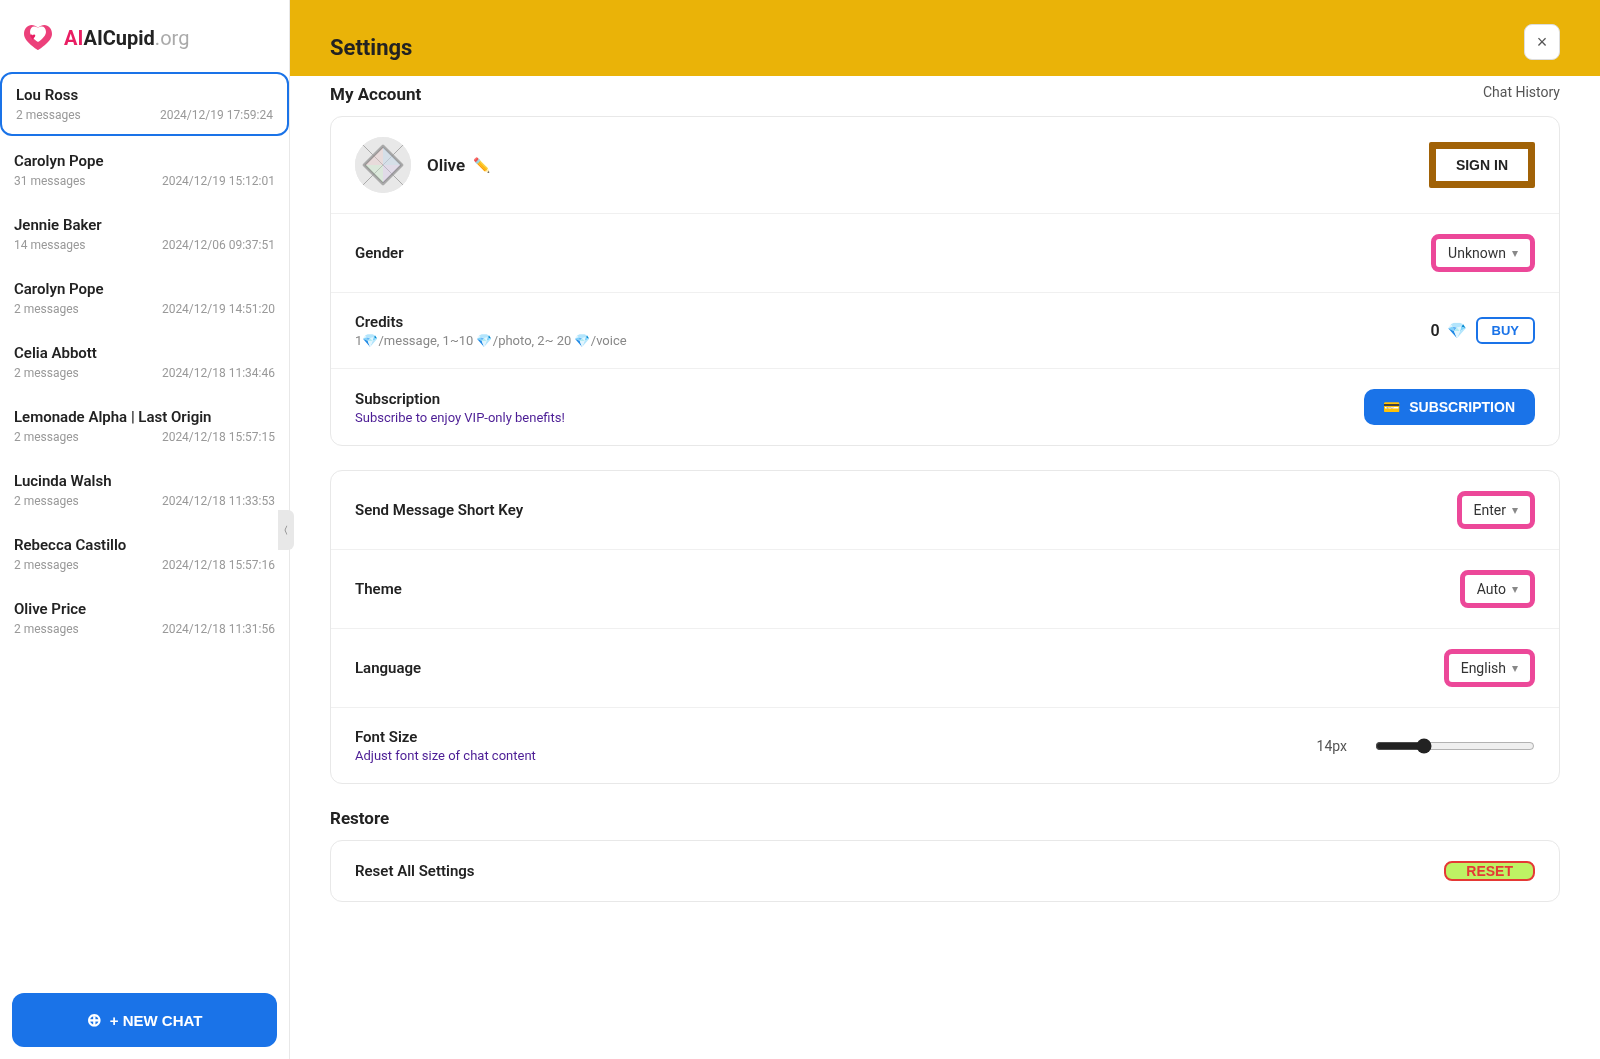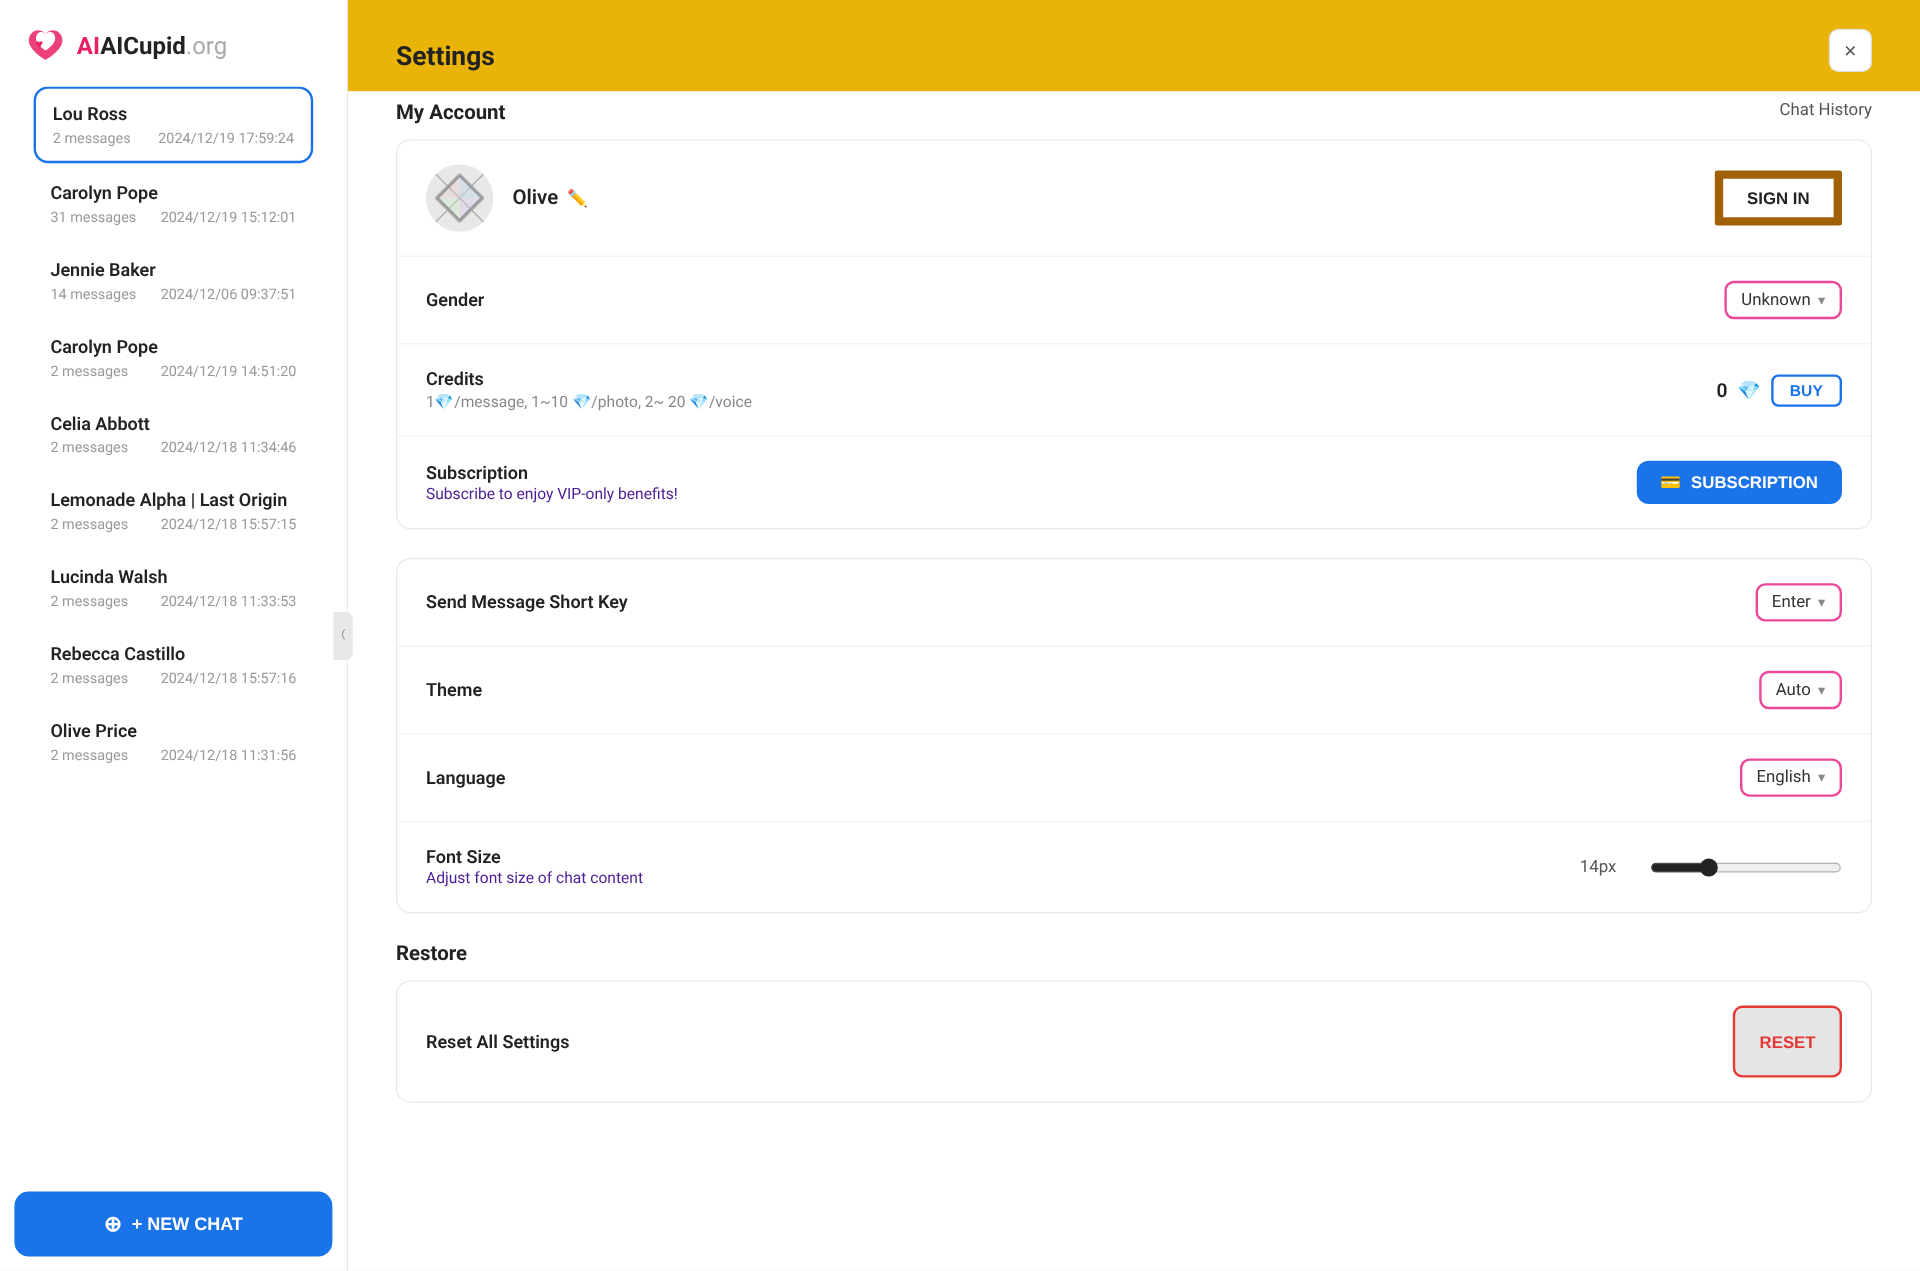--- a/index.html
+++ b/index.html
@@ -31,21 +31,21 @@
     }
 
     .logo-icon {
       width: 36px;
       height: 36px;
     }
 
     .chat-list {
       flex: 1;
       overflow-y: auto;
-      padding: 0 28px;
+      padding: 0 0;
     }
 
     .chat-item {
       padding: 12px 14px;
       border-radius: 12px;
       cursor: pointer;
       margin-bottom: 4px;
     }
 
     .chat-item.active {
@@ -240,21 +240,21 @@
     .row-sublabel {
       font-size: 13px;
       color: #4c1d95;
       margin-top: 2px;
     }
 
     .dropdown-select {
       display: flex;
       align-items: center;
       gap: 6px;
-      border: 2px solid #ec4899;
+      border: 5px solid #ec4899;
       border-radius: 8px;
       padding: 6px 12px;
       background: #fff;
       cursor: pointer;
       font-size: 14px;
       color: #333;
     }
 
     .credits-row {
       display: flex;
@@ -317,23 +317,23 @@
       cursor: pointer;
     }
 
     
     .restore-section {
       margin-top: 8px;
     }
 
     .reset-btn {
       border: 2px solid #e53935;
-      background: #e5e5e5;
+      background: #bef264;
       color: #e53935;
-      padding: 20px 20px;
+      padding: 0 20px;
       border-radius: 8px;
       font-size: 14px;
       font-weight: 700;
       cursor: pointer;
     }
 
     
     .chevron {
       font-size: 12px;
       color: #888;

